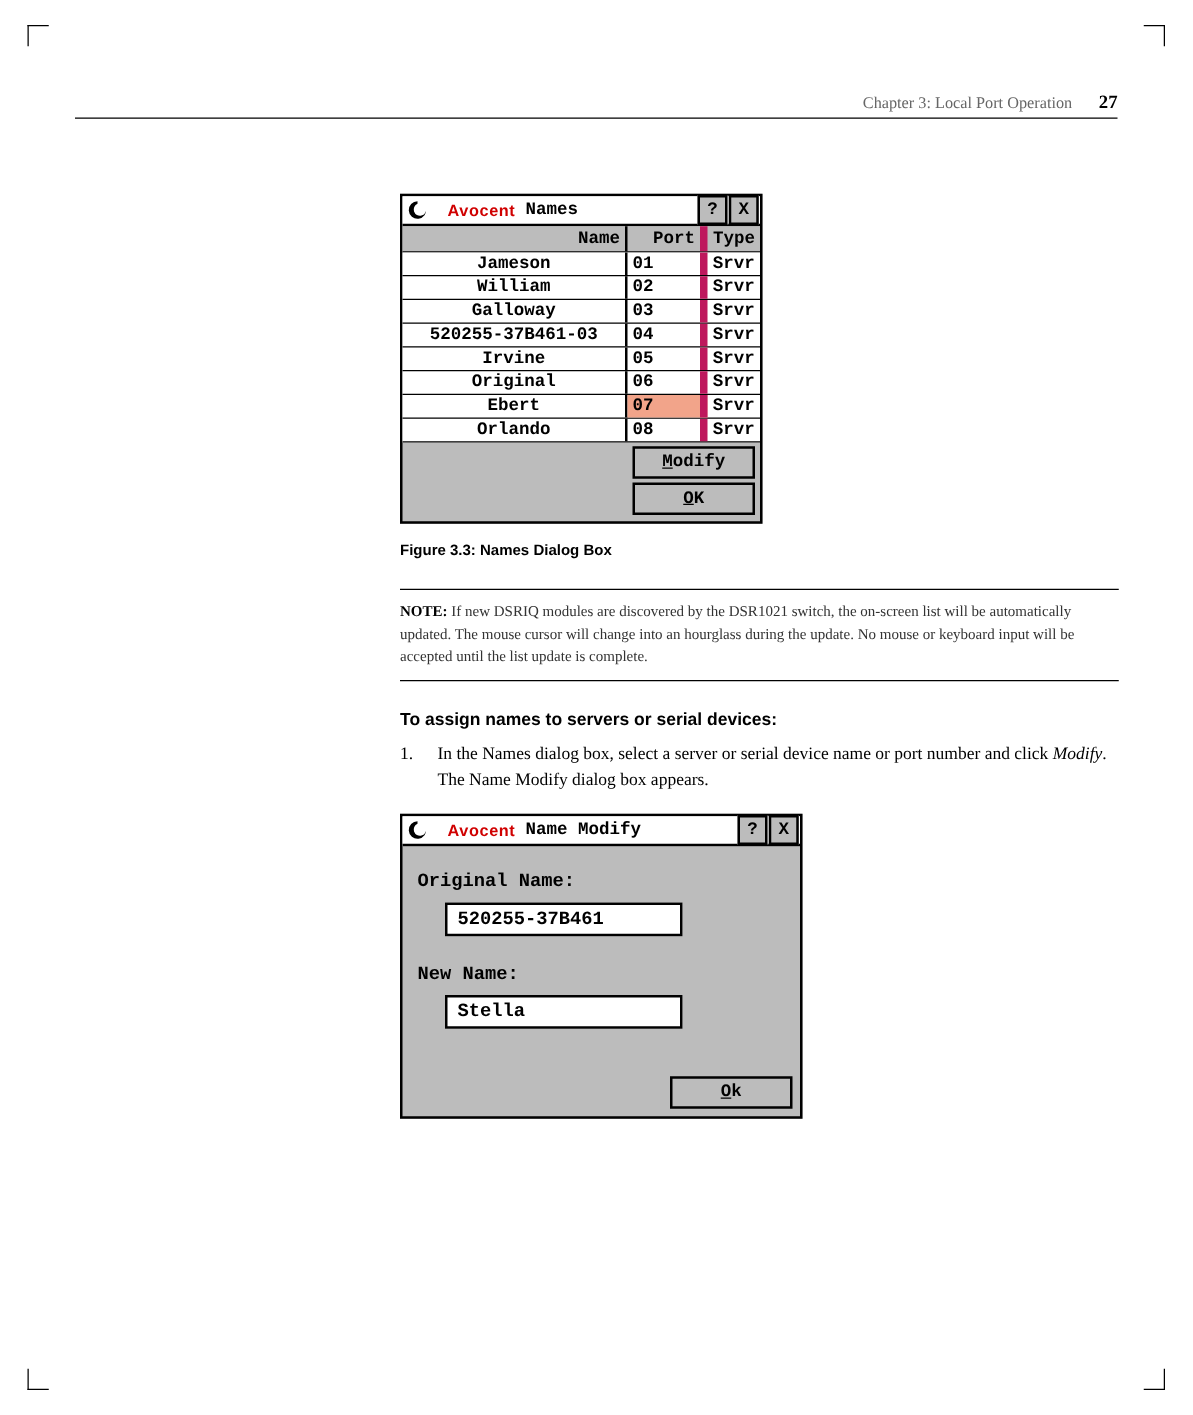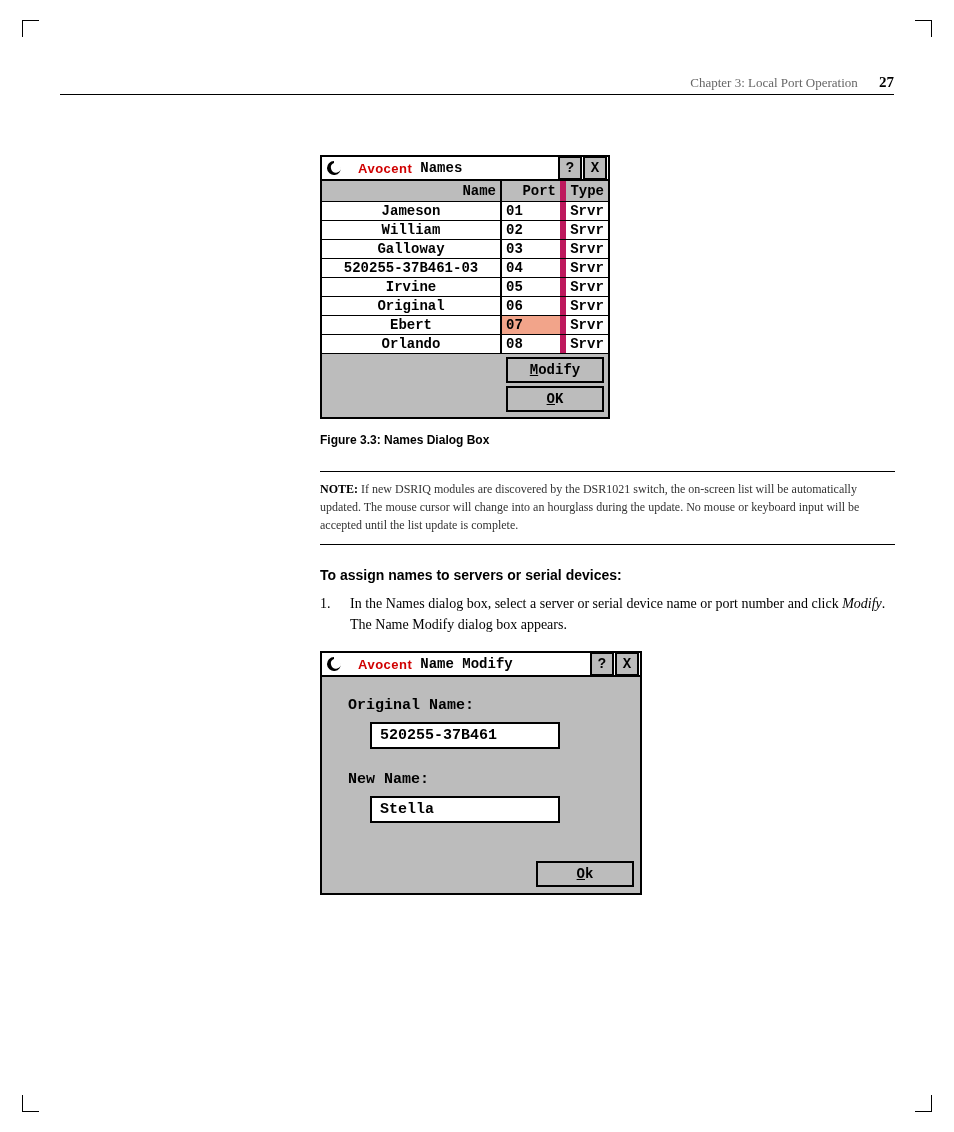--- a/index.html
+++ b/index.html
@@ -37,21 +37,21 @@
   .figcap{font-family:Arial,Helvetica,sans-serif;font-weight:700;font-size:12px;margin-top:14px;color:#000}
   .notebox{border-top:1px solid #000;border-bottom:1px solid #000;margin-top:24px;padding:8px 0 10px 0;font-family:Liberation Serif, serif;font-size:12px;color:#333;line-height:1.5}
   .notebox b{color:#000}
   .sec-h{font-family:Arial,Helvetica,sans-serif;font-weight:700;font-size:14px;margin-top:22px}
   .step{display:flex;margin-top:10px;font-family:Georgia,serif;font-size:14px;line-height:1.5}
   .step .num{width:30px}
   .step .body{flex:1}
   .step .body i{font-style:italic}
   .dialog.d1{width:290px}
   .dialog.d2{width:322px;margin-top:16px}
-  .d2 .body2{padding:20px 14px 10px 26px}
+  .d2 .body2{padding:20px 14px 10px 12px}
   .lbl{font-family:'Courier New',monospace;font-weight:700;font-size:15px;margin-bottom:8px}
   .fld{margin:0 0 22px 22px;background:#fff;border:2px solid #000;padding:3px 8px;font-family:'Courier New',monospace;font-weight:700;font-size:15px;width:170px}
   .d2 .btnwrap{display:flex;justify-content:flex-end;padding:6px 6px 6px 0}
   .swirl{width:16px;height:16px}
 </style>
 </head>
 <body>
 
 <div class="page">
   <div class="crop-tl"></div>

